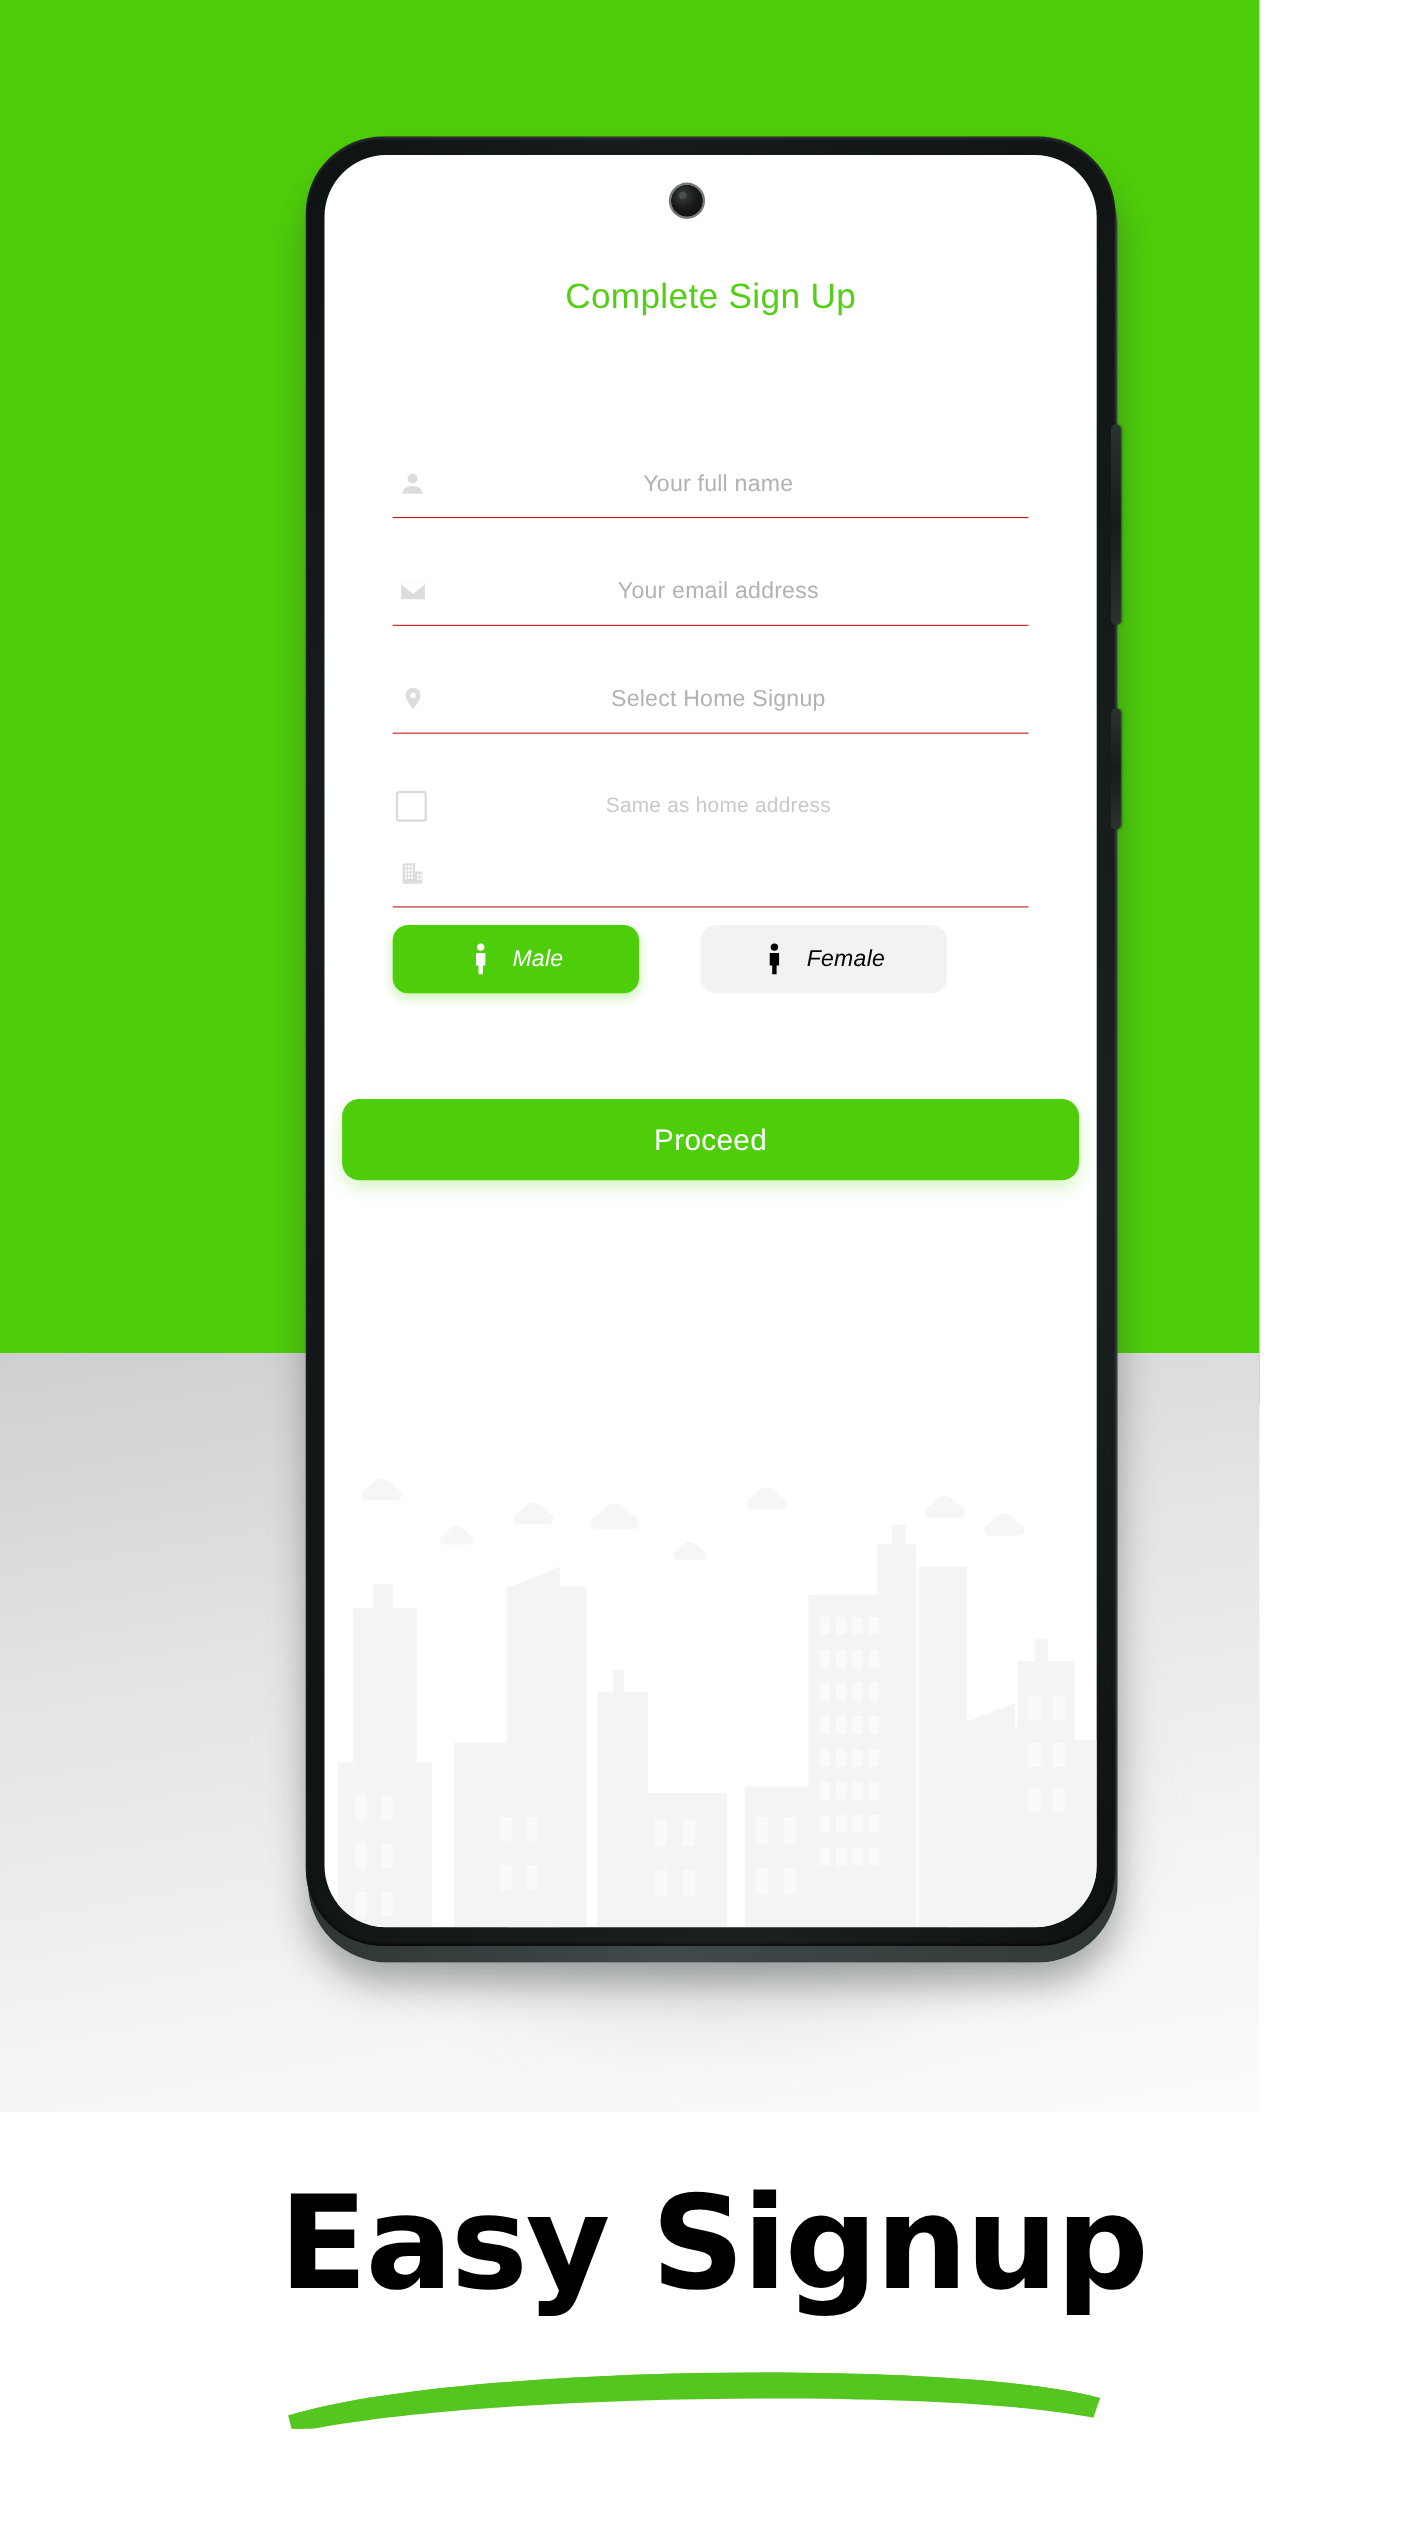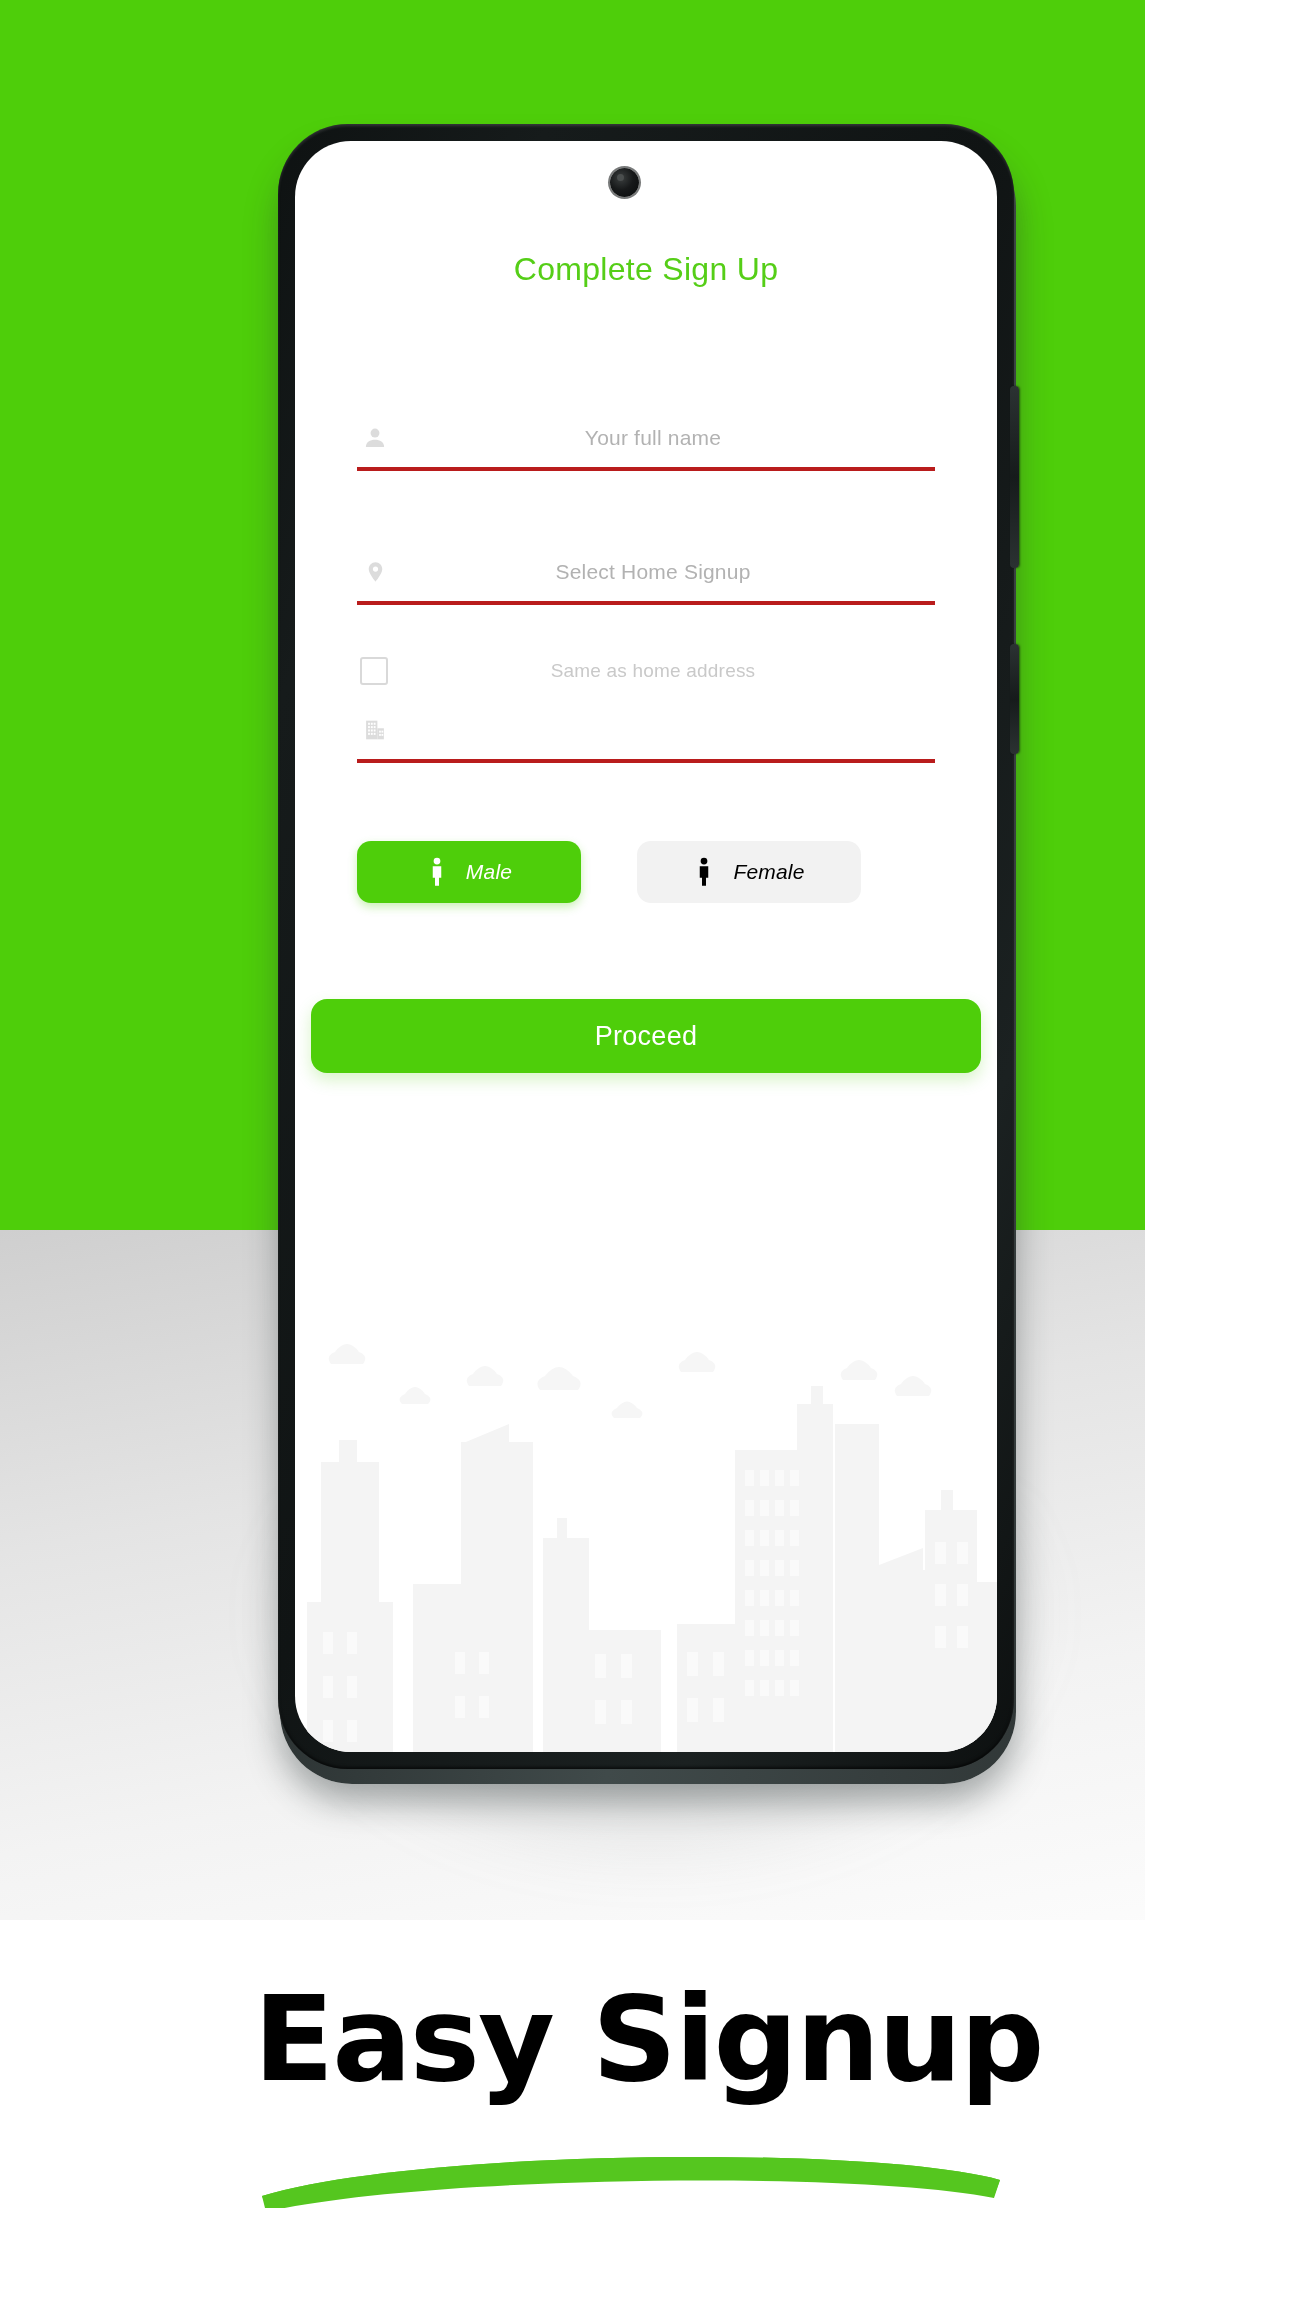--- a/index.html
+++ b/index.html
@@ -146,21 +146,21 @@
 
   .form {
     position: absolute;
     left: 62px; top: 268px;
     width: 578px;
   }
 
   .field {
     position: relative;
     height: 62px;
-    border-bottom: 4px solid #b91c1c;
+    border-bottom: 1px solid #b91c1c;
     display: flex;
     align-items: center;
   }
   .field-spacer { height: 36px; }
 
   .fld-icon {
     position: absolute;
     left: 2px;
     top: 50%;
     transform: translateY(-50%);
@@ -405,20 +405,31 @@
                 <svg width="26" height="26" viewBox="0 0 24 24" fill="currentColor">
                   <circle cx="12" cy="7.4" r="4.1"></circle>
                   <path d="M3.6 20.2c0-4.2 3.8-6.5 8.4-6.5s8.4 2.3 8.4 6.5z"></path>
                 </svg>
               </span>
               <span class="fld-text">Your full name</span>
             </div>
 
             <div class="field-spacer"></div>
 
+            <div class="field">
+              <span class="fld-icon">
+                <svg width="27" height="27" viewBox="0 0 24 24" fill="currentColor">
+                  <path d="M2.4 5.6h19.2v12.8H2.4z"></path>
+                  <path d="M2.4 5.6 12 13.1l9.6-7.5z" fill="#ffffff"></path>
+                  <path d="M2.4 5.6h19.2L12 13.1z" fill="currentColor" opacity="0"></path>
+                  <path d="M3.2 6.3 12 13.0l8.8-6.7" stroke="#ffffff" stroke-width="1.6" fill="none"></path>
+                </svg>
+              </span>
+              <span class="fld-text">Your email address</span>
+            </div>
 
             <div class="field-spacer"></div>
 
             <div class="field">
               <span class="fld-icon">
                 <svg width="25" height="25" viewBox="0 0 24 24" fill="currentColor">
                   <path d="M12 2.2c-3.6 0-6.5 2.9-6.5 6.5 0 4.6 6.5 12.1 6.5 12.1s6.5-7.5 6.5-12.1c0-3.6-2.9-6.5-6.5-6.5z"></path>
                   <circle cx="12" cy="8.7" r="2.5" fill="#ffffff"></circle>
                 </svg>
               </span>

